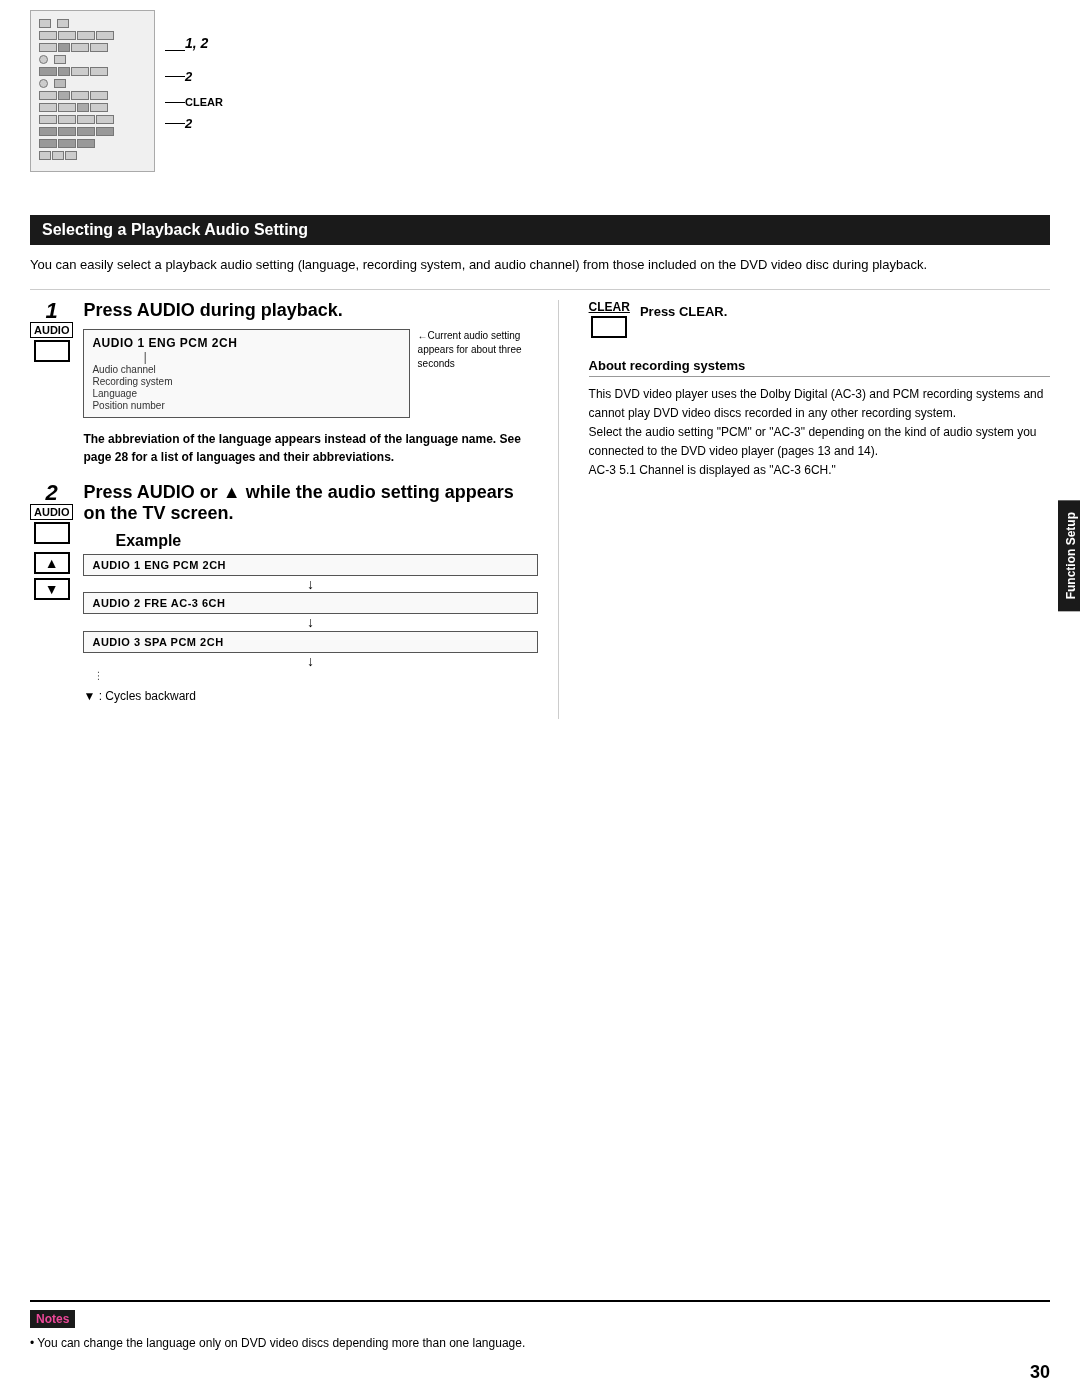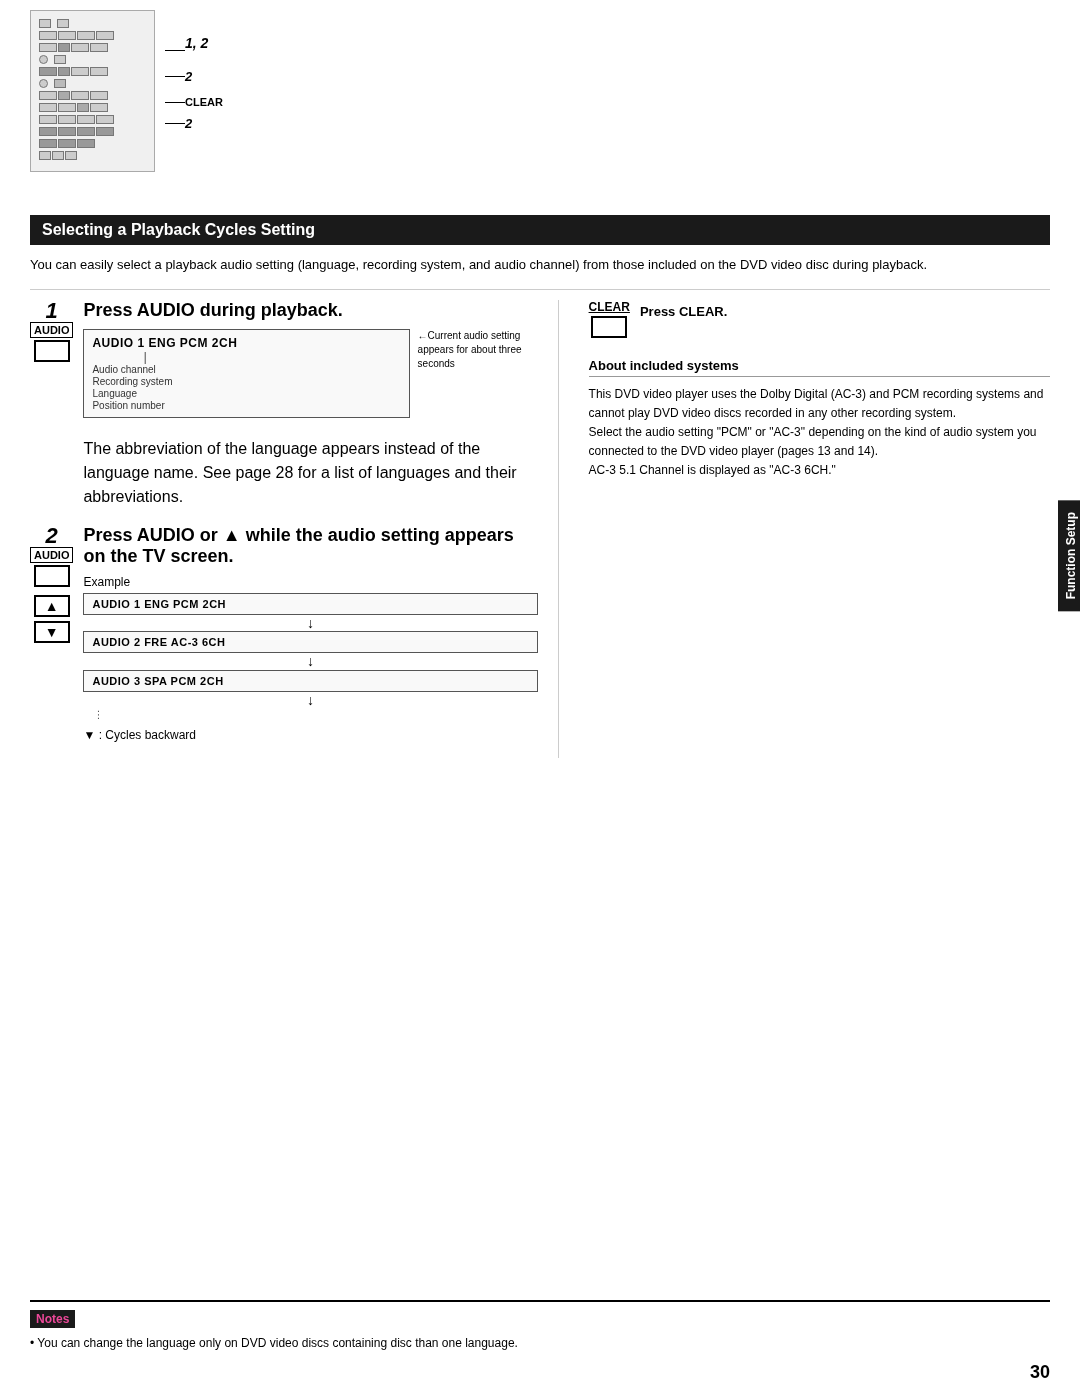--- a/index.html
+++ b/index.html
@@ -133,23 +133,24 @@
       flex-direction: column;
       font-size: 10px;
       gap: 1px;
       margin-top: 2px;
     }
     .audio-label-item {
       font-size: 10px;
       color: #333;
     }
     .step-description {
-      font-size: 16px;
+      font-size: 12px;
       line-height: 1.5;
-      margin-top: 13px;
+      margin-top: 6px;
+      font-weight: bold;
     }
 
     
     .turn-off-title {
       font-weight: bold;
       font-size: 13px;
       margin-bottom: 10px;
       text-decoration: underline;
     }
     .clear-block {
@@ -187,23 +188,24 @@
       margin-bottom: 8px;
       padding-bottom: 3px;
     }
     .about-text {
       font-size: 12px;
       line-height: 1.6;
     }
 
     
     .example-label {
-      font-size: 12px;
-      font-weight: normal;
+      font-size: 16px;
+      font-weight: bold;
       margin-bottom: 4px;
+      margin-left: 32px;
     }
     .example-box {
       border: 1px solid #555;
       padding: 4px 8px;
       font-size: 11px;
       font-weight: bold;
       margin-bottom: 0;
       background: #f9f9f9;
       letter-spacing: 0.5px;
     }
@@ -394,21 +396,21 @@
       <div style="width:20px; border-top:1px solid #000;"></div>
       <span style="font-size:13px; font-style:italic; font-weight:bold;">2</span>
     </div>
   </div>
 </div>
 
 <div class="dvd-badge">DVD</div>
 
 <div class="main-content">
 
-  <div class="section-header">Selecting a Playback Cycles Setting</div>
+  <div class="section-header">Selecting a Playback Audio Setting</div>
 
   <p class="intro-text">You can easily select a playback audio setting (language, recording system, and audio channel) from those included on the DVD video disc during playback.</p>
 
   <hr class="divider-line">
 
   <div class="columns">
 
     <div class="col-left">
 
       <div class="step-block">
@@ -475,35 +477,35 @@
 
 
       <div class="clear-block">
         <div class="clear-label-box">
           <span class="clear-text">CLEAR</span>
           <div class="clear-btn-box"></div>
         </div>
         <div class="press-clear">Press CLEAR.</div>
       </div>
 
-      <div class="about-title">About included systems</div>
+      <div class="about-title">About recording systems</div>
       <div class="about-text">
         This DVD video player uses the Dolby Digital (AC-3) and PCM recording systems and cannot play DVD video discs recorded in any other recording system.<br>
         Select the audio setting "PCM" or "AC-3" depending on the kind of audio system you connected to the DVD video player (pages 13 and 14).<br>
         AC-3 5.1 Channel is displayed as "AC-3 6CH."
       </div>
 
     </div>
 
   </div>
 
 </div>
 
 <div class="function-tab">Function Setup</div>
 
 <div class="notes-section">
   <span class="notes-header">Notes</span>
   <div class="notes-text">
-    <div>• <span>You can change the language only on DVD video discs containing disc than one language.</span></div>
+    <div>• <span>You can change the language only on DVD video discs depending more than one language.</span></div>
   </div>
 </div>
 
 <div class="page-number">30</div>
 
 </body></html>

